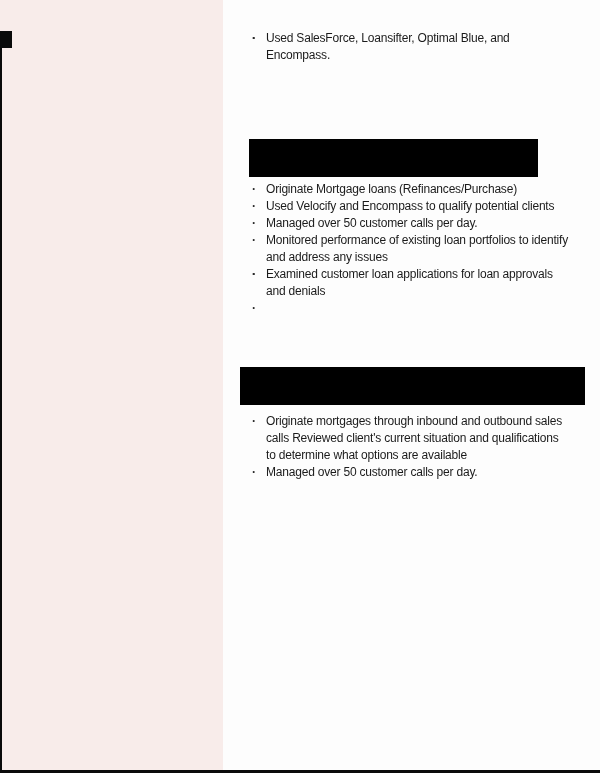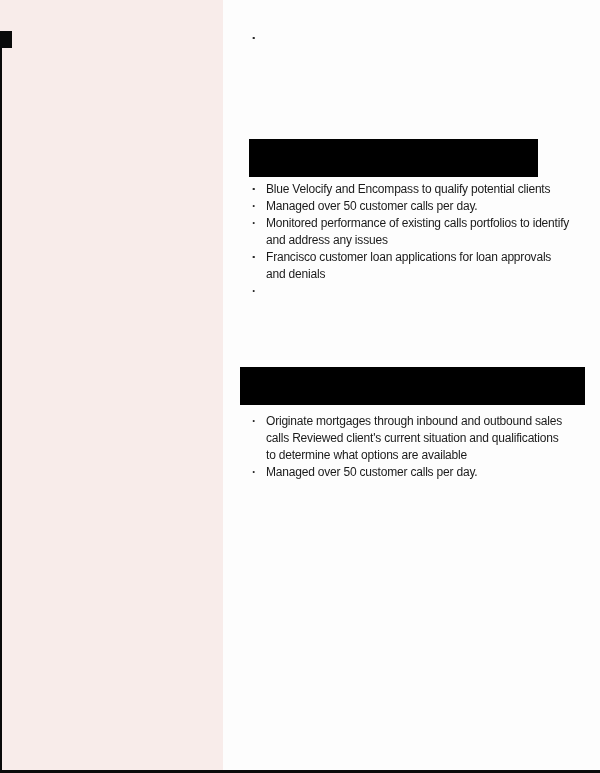--- a/index.html
+++ b/index.html
@@ -85,47 +85,49 @@
 <div class="edge-nub"></div>
 <div class="edge-line-left"></div>
 <div class="edge-line-bottom"></div>
 
 <ul class="content-list list-1">
   <li>
     <span class="marker">·</span>
   </li>
   <li>
     <span class="marker">·</span>
+    <span class="txt">Used SalesForce, Loansifter, Optimal Blue, and Encompass.</span>
   </li>
 </ul>
 
 <div class="redaction-bar bar-1"></div>
 
 <ul class="content-list list-2">
   <li>
     <span class="marker">·</span>
+    <span class="txt">Originate Mortgage loans (Refinances/Purchase)</span>
   </li>
   <li>
     <span class="marker">·</span>
-    <span class="txt">Blue Velocify and Encompass to qualify potential clients</span>
+    <span class="txt">Used Velocify and Encompass to qualify potential clients</span>
   </li>
   <li>
     <span class="marker">·</span>
     <span class="txt">Managed over 50 customer calls per day.</span>
   </li>
   <li>
     <span class="marker">·</span>
-    <span class="txt">Monitored performance of existing calls portfolios to identify and address any issues</span>
+    <span class="txt">Monitored performance of existing loan portfolios to identify and address any issues</span>
   </li>
   <li>
     <span class="marker">·</span>
   </li>
   <li>
     <span class="marker">·</span>
-    <span class="txt">Francisco customer loan applications for loan approvals and denials</span>
+    <span class="txt">Examined customer loan applications for loan approvals and denials</span>
   </li>
   <li>
     <span class="marker">·</span>
   </li>
 </ul>
 
 <div class="redaction-bar bar-2"></div>
 
 <ul class="content-list list-3">
   <li>

